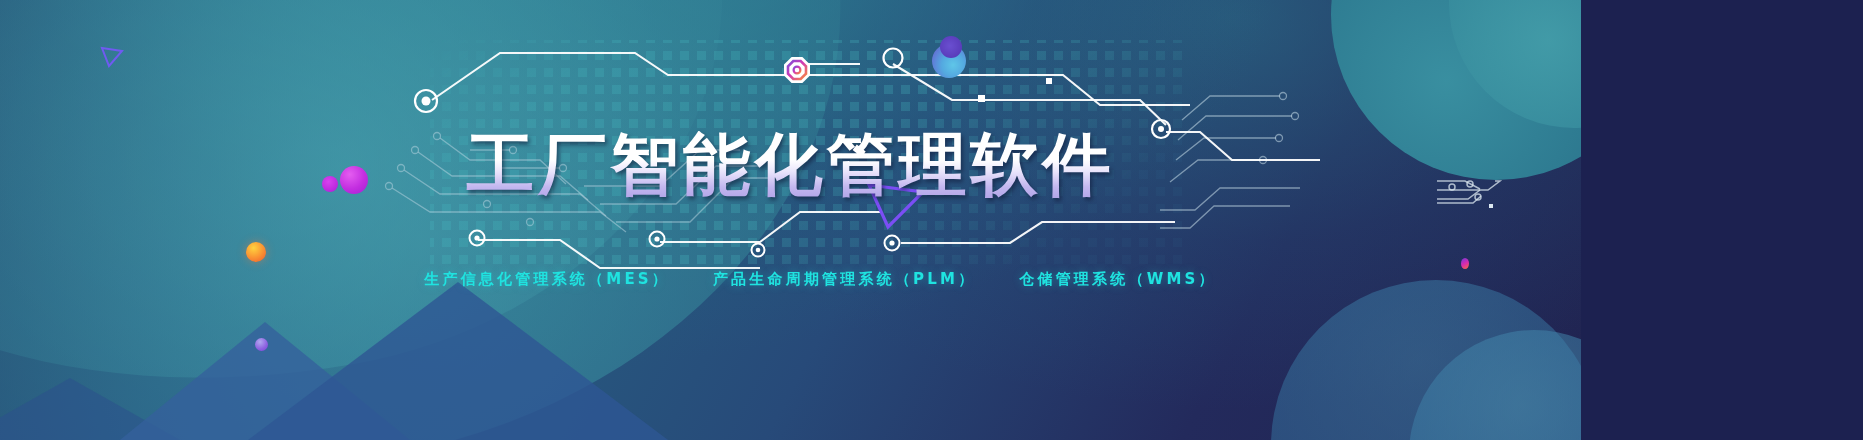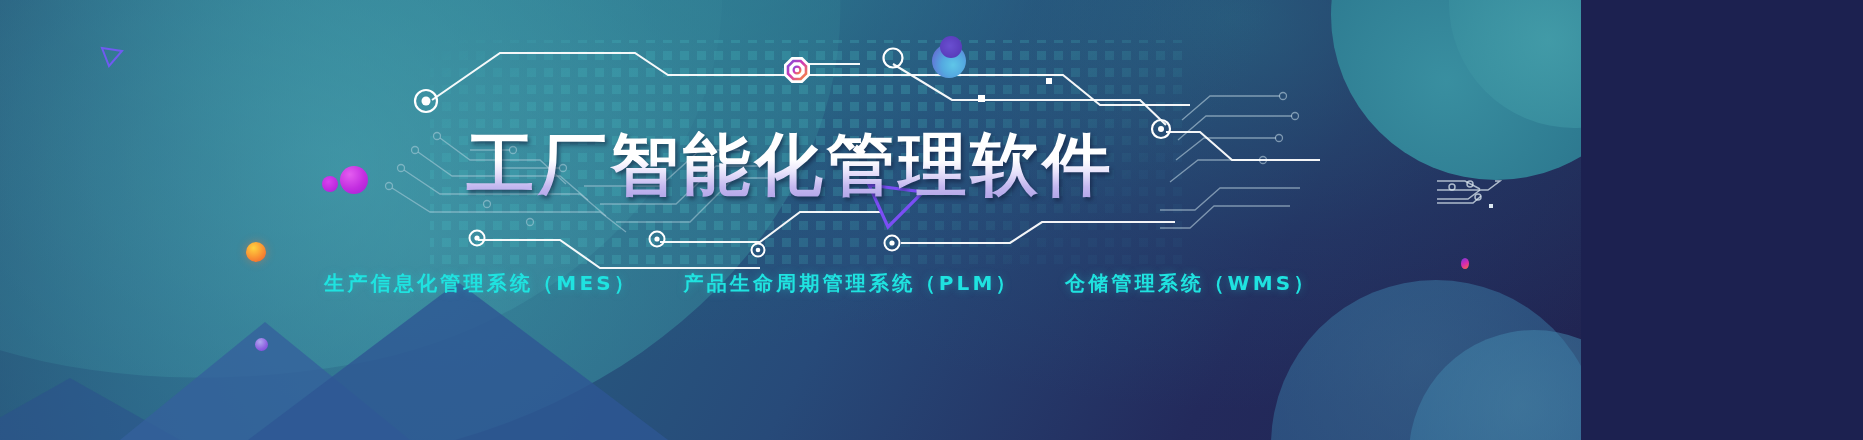--- a/index.html
+++ b/index.html
@@ -89,21 +89,21 @@
     line-height:1;
     background:linear-gradient(180deg,#ffffff 0%,#ffffff 42%,#e9e4fb 60%,#c3b7ef 82%,#b2a4e8 100%);
     -webkit-background-clip:text;background-clip:text;
     color:transparent;-webkit-text-fill-color:transparent;
     filter:drop-shadow(2px 3px 2px rgba(14,22,52,.55));
     font-family:"DejaVu Sans","Liberation Sans",sans-serif;
   }
   .subtitle{
     position:absolute;left:12px;right:0;top:270px;
     text-align:center;color:#1fe3e0;
-    font-size:20px;letter-spacing:3.2px;font-weight:bold;
+    font-size:15px;letter-spacing:3.2px;font-weight:bold;
     text-shadow:0 0 8px rgba(31,227,224,.35);
     font-family:"DejaVu Sans","Liberation Sans",sans-serif;
     margin-left:48px;
   }
   .subtitle .gap{display:inline-block;width:26px;}
   .tagline{
     position:absolute;left:0;right:0;top:313px;
     text-align:center;color:#f2f4fb;
     font-size:21px;letter-spacing:9px;
     font-family:"DejaVu Sans","Liberation Sans",sans-serif;

